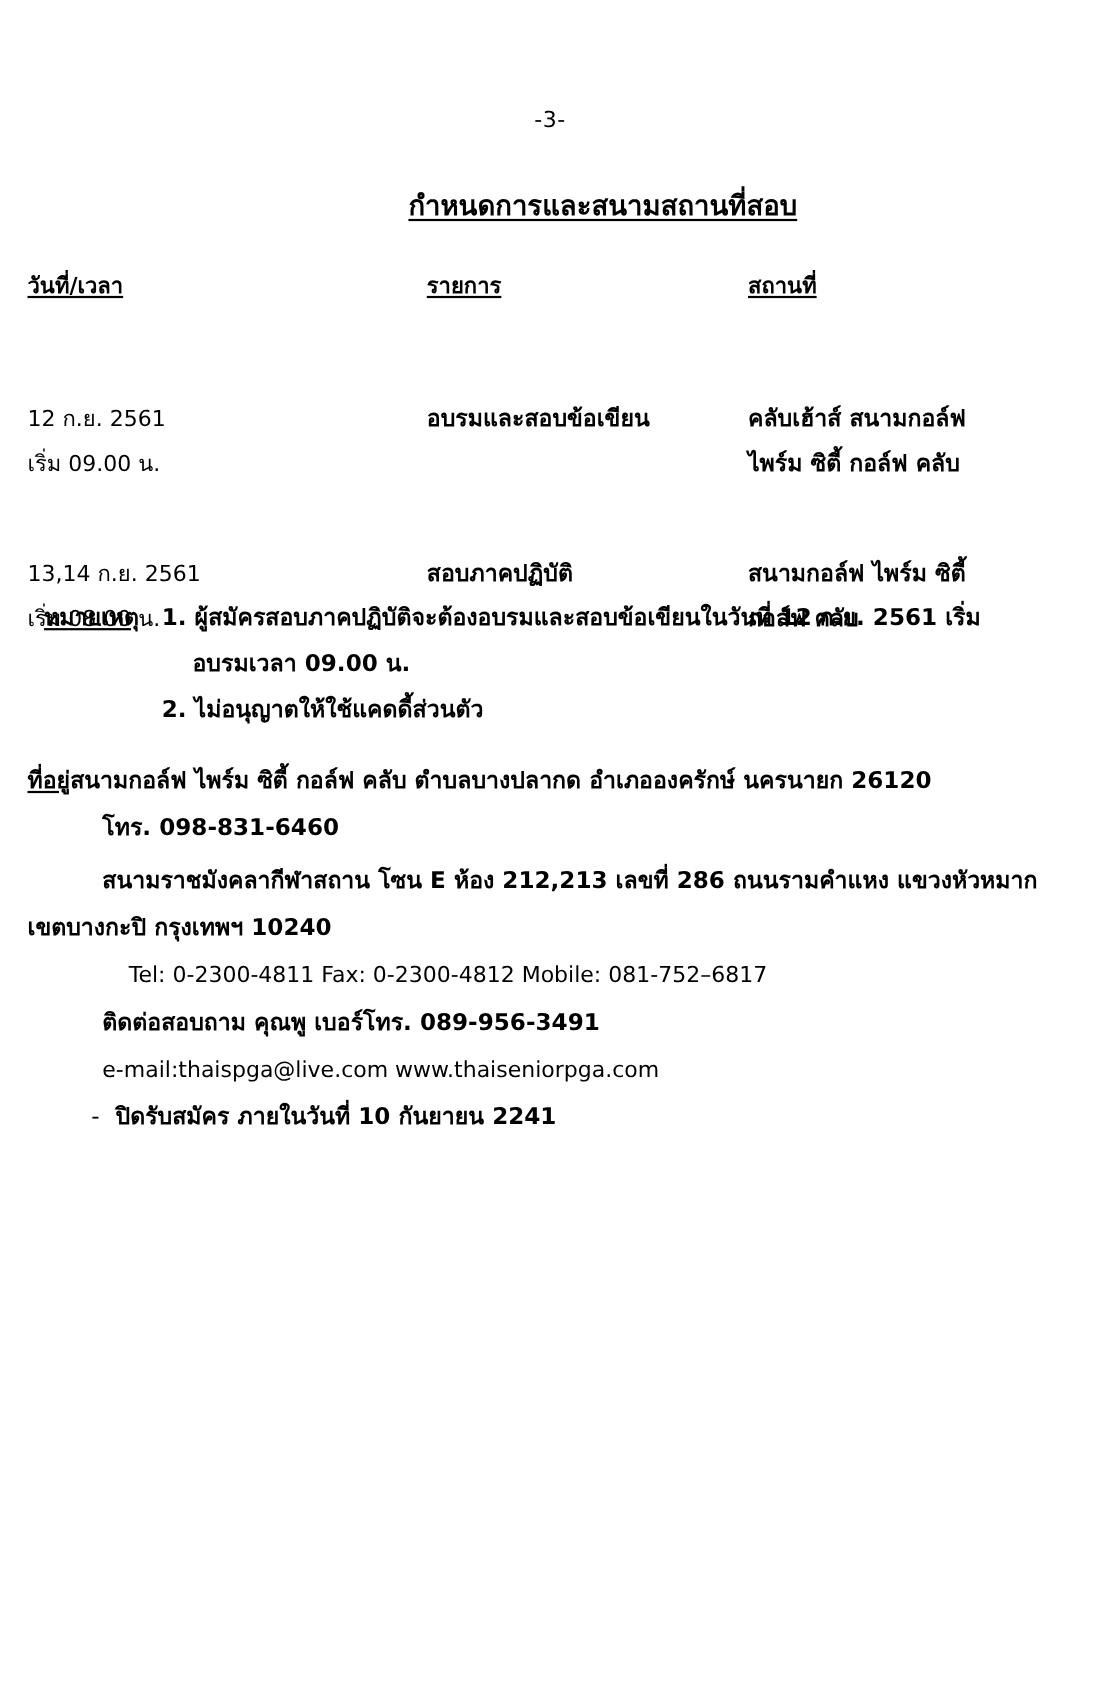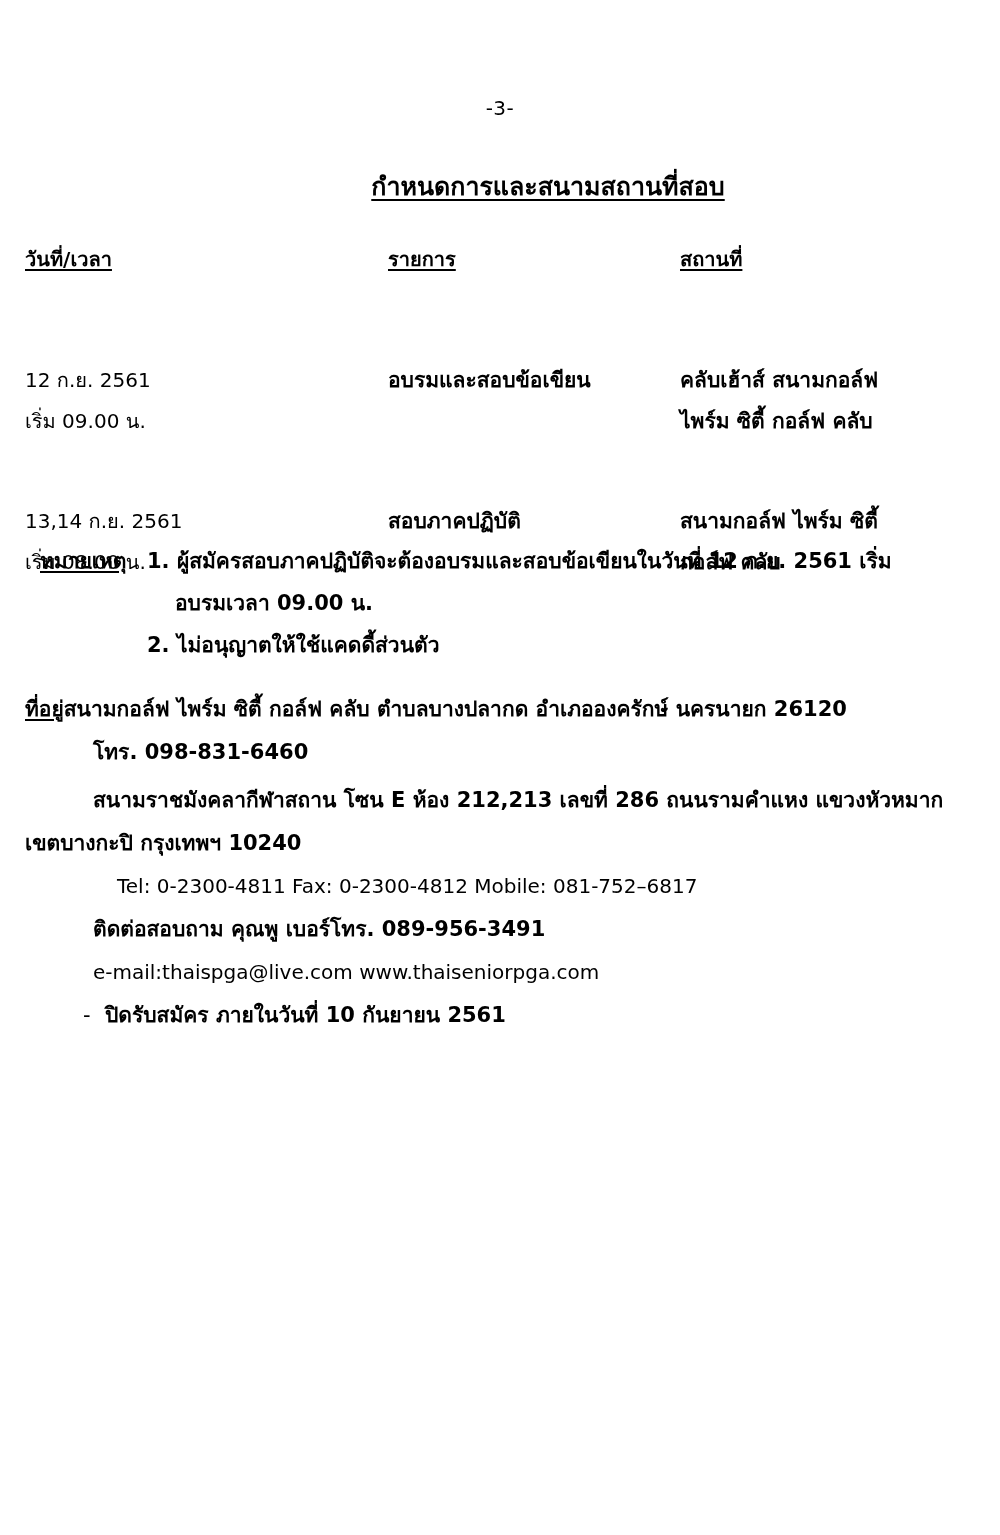--- a/index.html
+++ b/index.html
@@ -256,17 +256,17 @@
     <div class="addr-line addr-indent">โทร. 098-831-6460</div>
   </div>
 
   <div class="contact">
     <div class="contact-line c-indent-1 c-bold">สนามราชมังคลากีฬาสถาน โซน E ห้อง 212,213 เลขที่ 286 ถนนรามคำแหง แขวงหัวหมาก</div>
     <div class="contact-line c-indent-2 c-bold">เขตบางกะปิ  กรุงเทพฯ  10240</div>
     <div class="contact-line c-indent-3 c-plain">Tel: 0-2300-4811  Fax: 0-2300-4812  Mobile: 081-752–6817</div>
     <div class="contact-line c-indent-1 c-bold">ติดต่อสอบถาม  คุณพู  เบอร์โทร. 089-956-3491</div>
     <div class="contact-line c-indent-1 c-plain">e-mail:thaispga@live.com www.thaiseniorpga.com</div>
     <div class="bullet-line">
-      <span class="bullet-dash">-</span><span>ปิดรับสมัคร ภายในวันที่ 10 กันยายน 2561</span>
+      <span class="bullet-dash">-</span><span>ปิดรับสมัคร ภายในวันที่ 10 กันยายน 2241</span>
     </div>
   </div>
 
 </div>
 
 </body></html>

